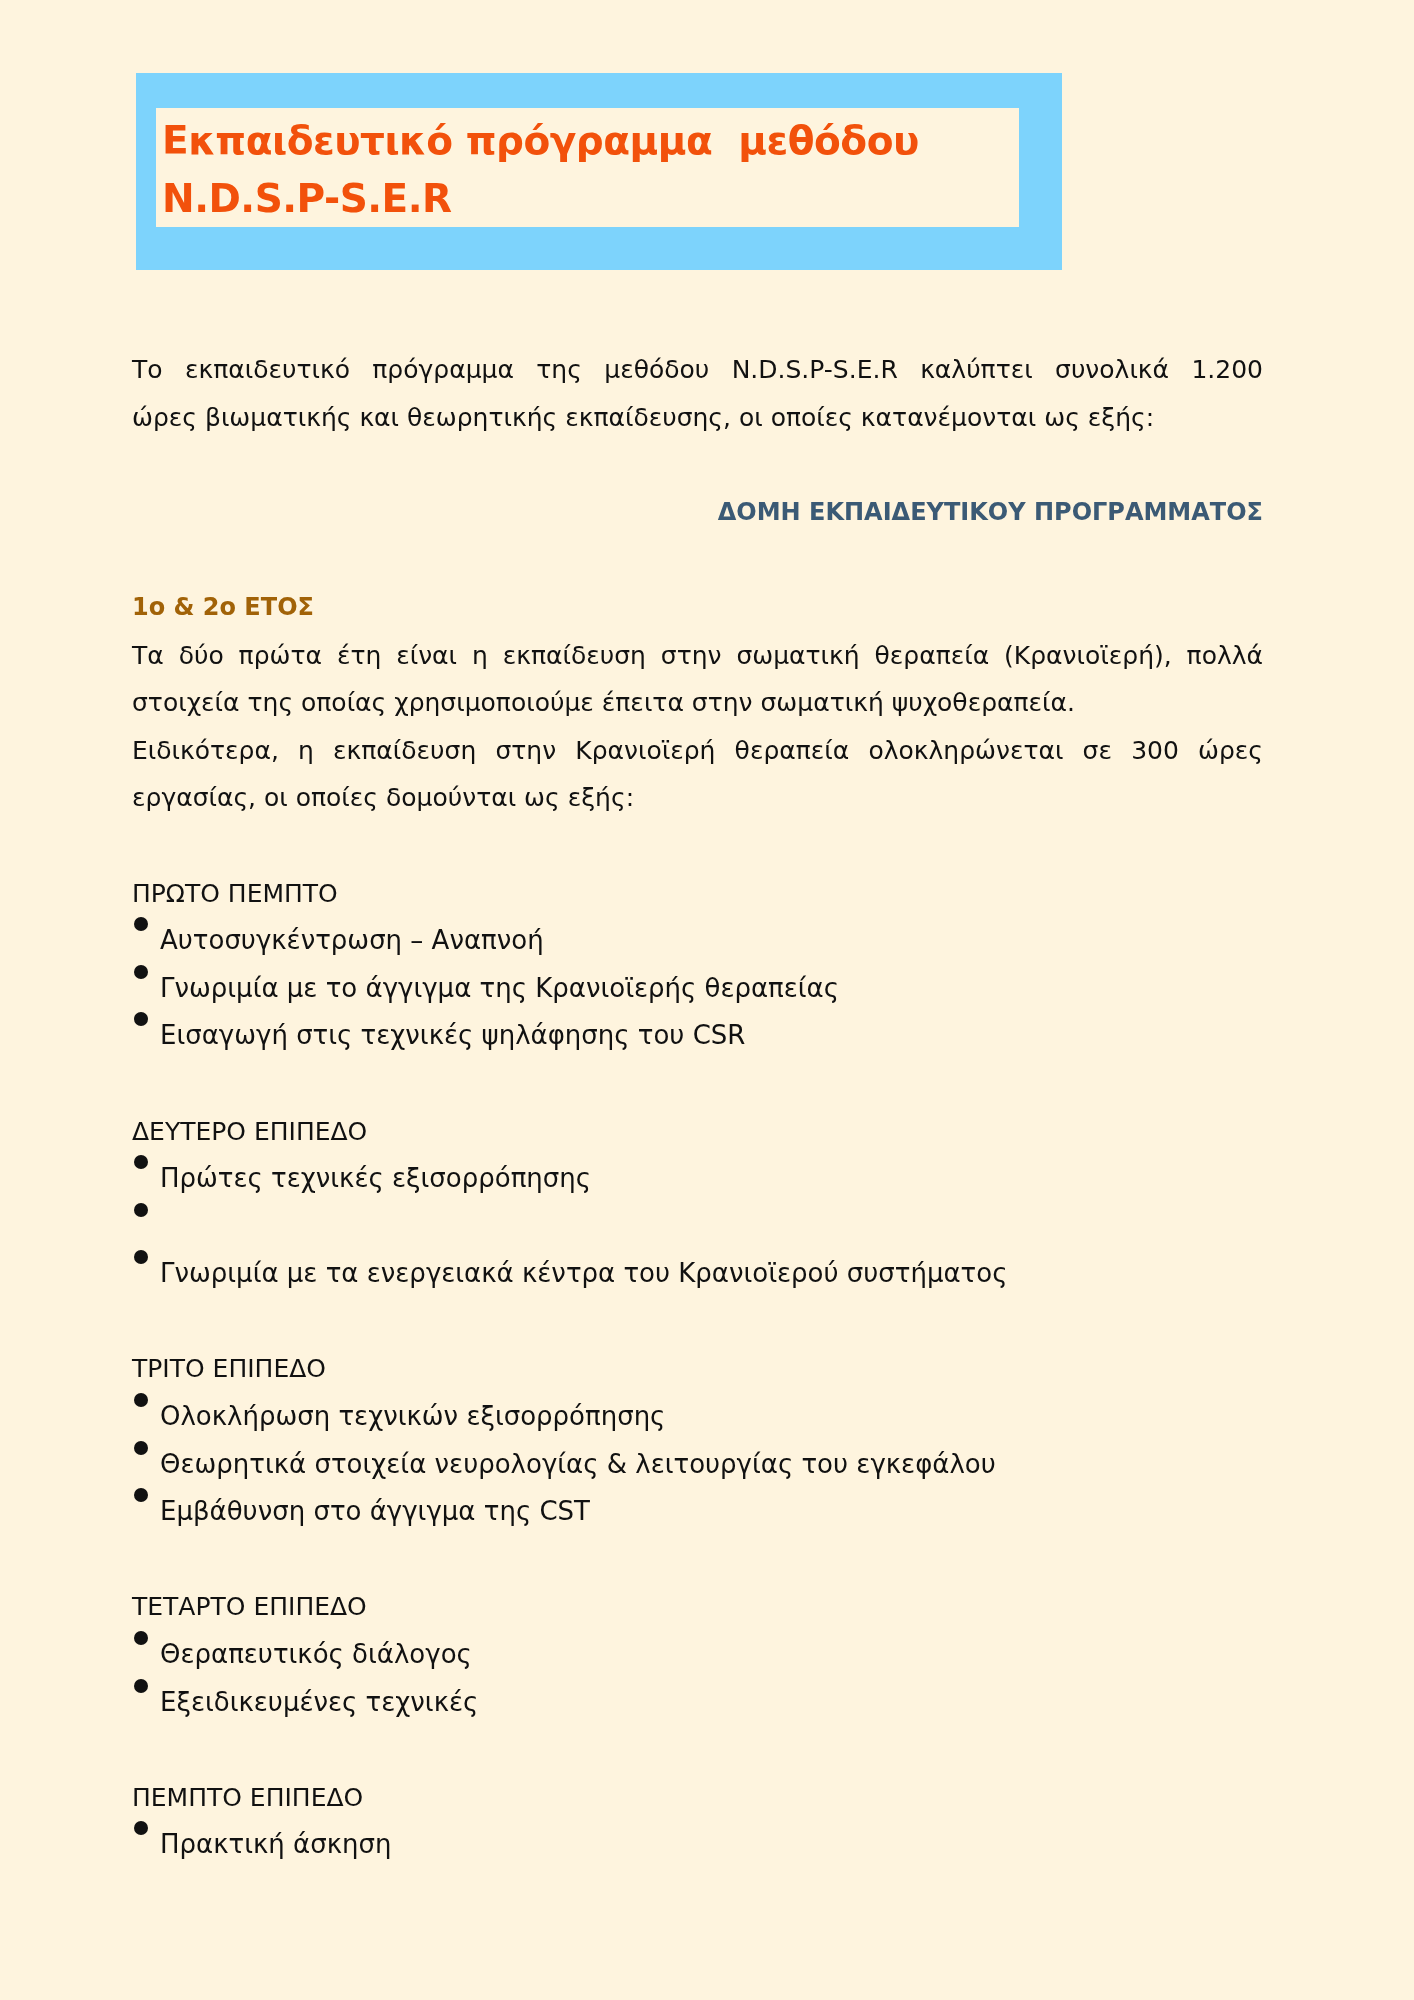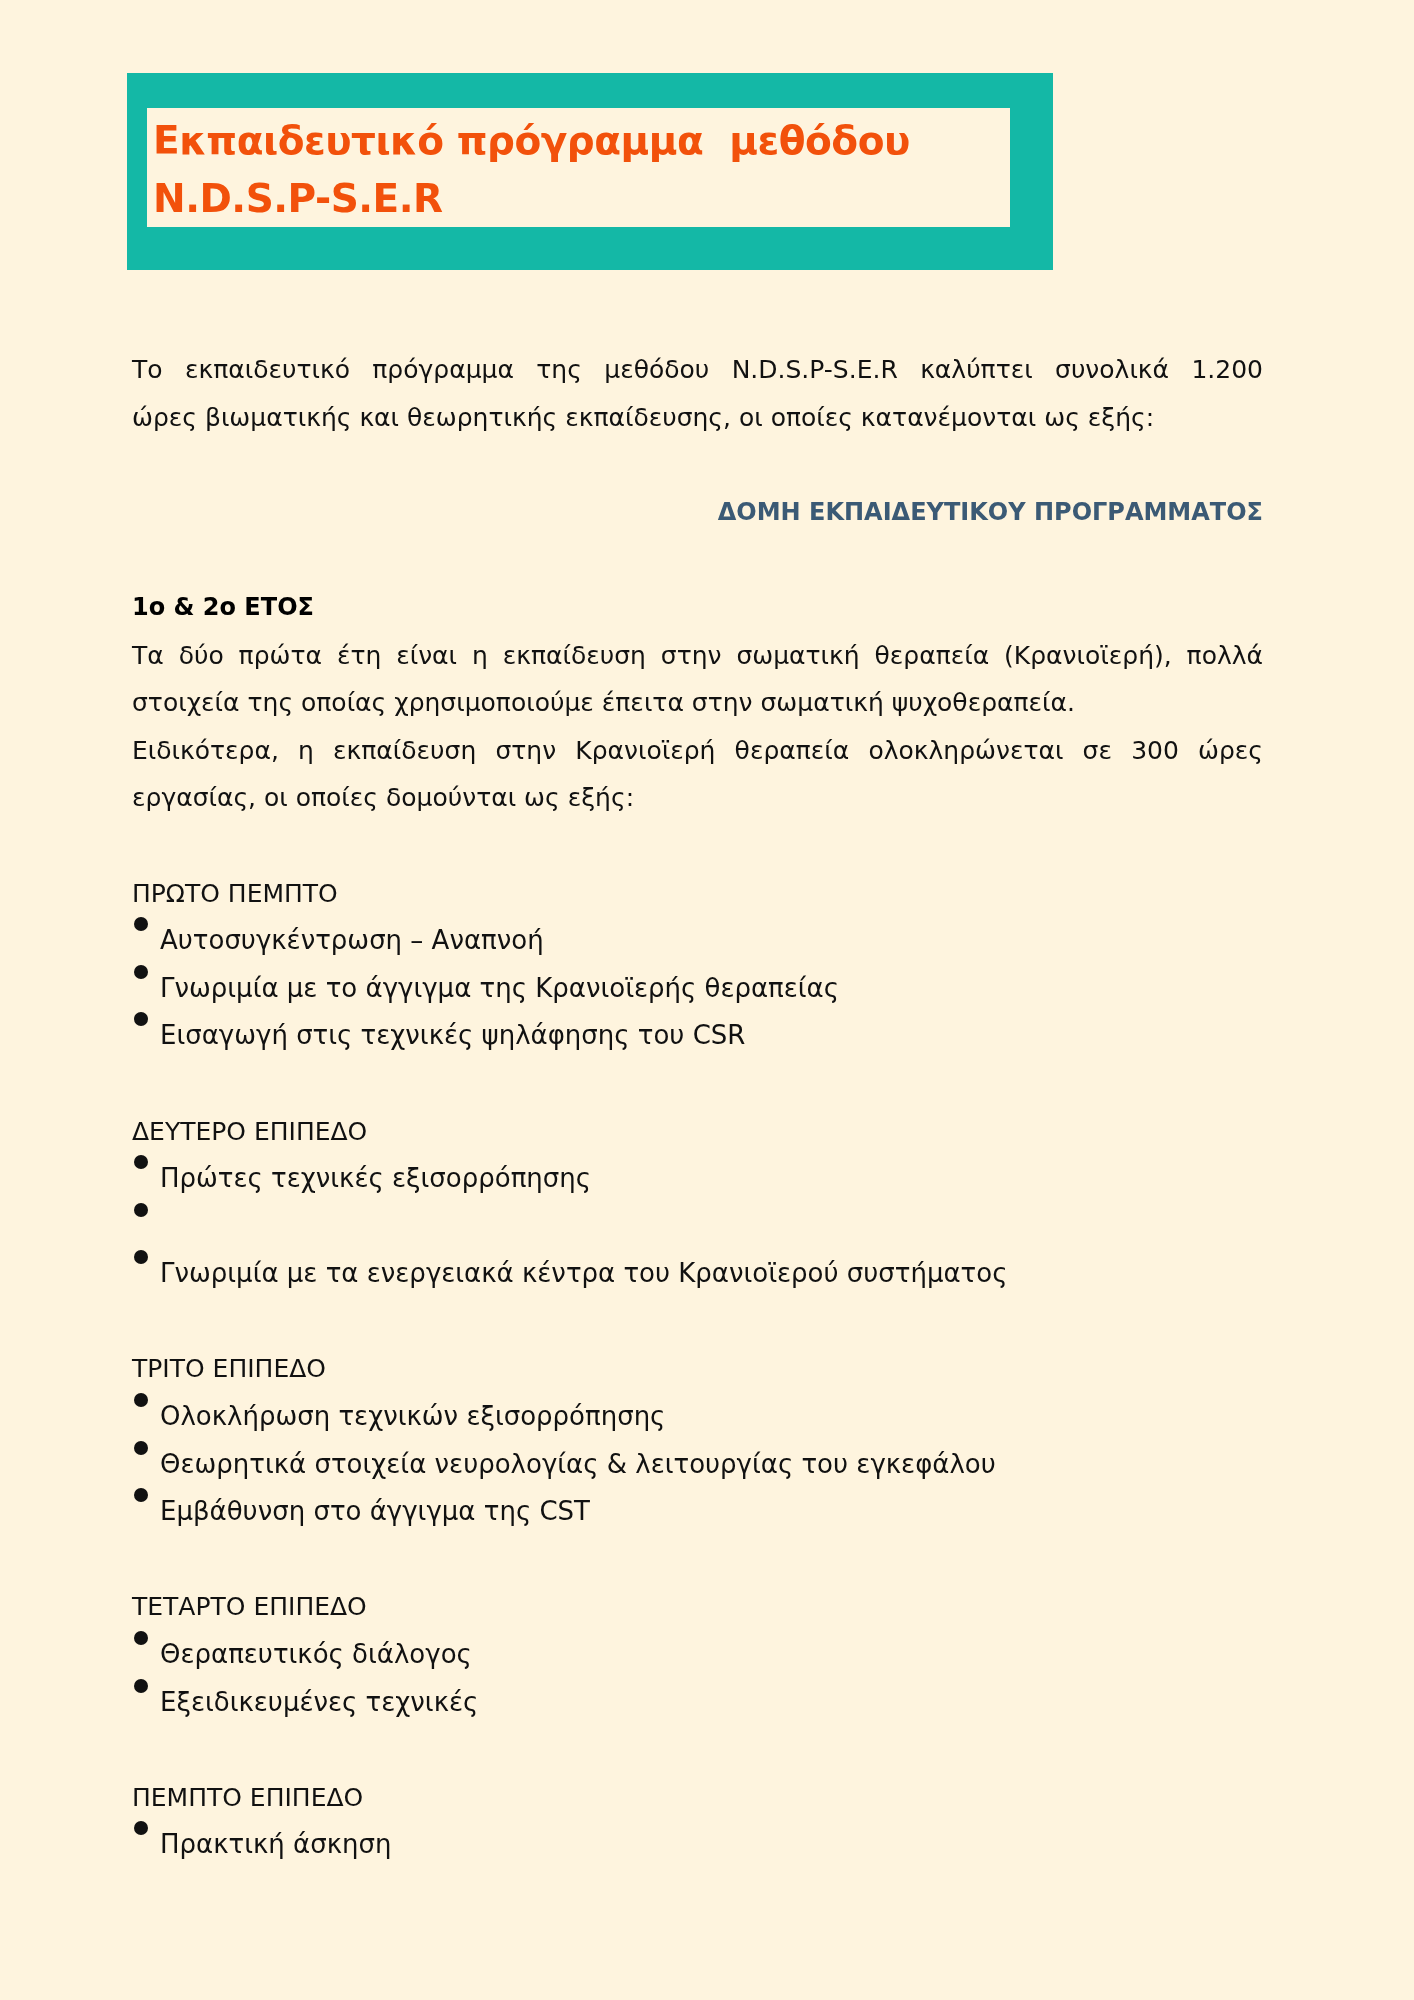--- a/index.html
+++ b/index.html
@@ -10,25 +10,25 @@
     width: 1414px;
     height: 2000px;
     background: #fef4de;
     position: relative;
     overflow: hidden;
     font-family: "DejaVu Sans", sans-serif;
     color: #111111;
   }
   .title-outer {
     position: absolute;
-    left: 127px;
+    left: 136px;
     top: 73px;
     width: 926px;
     height: 197px;
-    background: #14b8a6;
+    background: #7dd3fc;
   }
   .title-inner {
     position: absolute;
     left: 20px;
     top: 35px;
     width: 863px;
     height: 119px;
     background: #fef4de;
     box-sizing: border-box;
     padding: 4px 0 0 6px;
@@ -65,21 +65,21 @@
   .blank {
     height: 47.6px;
   }
   .section-heading {
     color: #3b5a75;
     font-weight: bold;
     font-size: 24px;
     text-align: right;
   }
   .year-label {
-    color: #000000;
+    color: #a16207;
     font-weight: bold;
     font-size: 24px;
   }
   .level-title {
     font-size: 25px;
   }
   .bullet-item {
     display: flex;
     align-items: flex-start;
     height: 47.6px;

